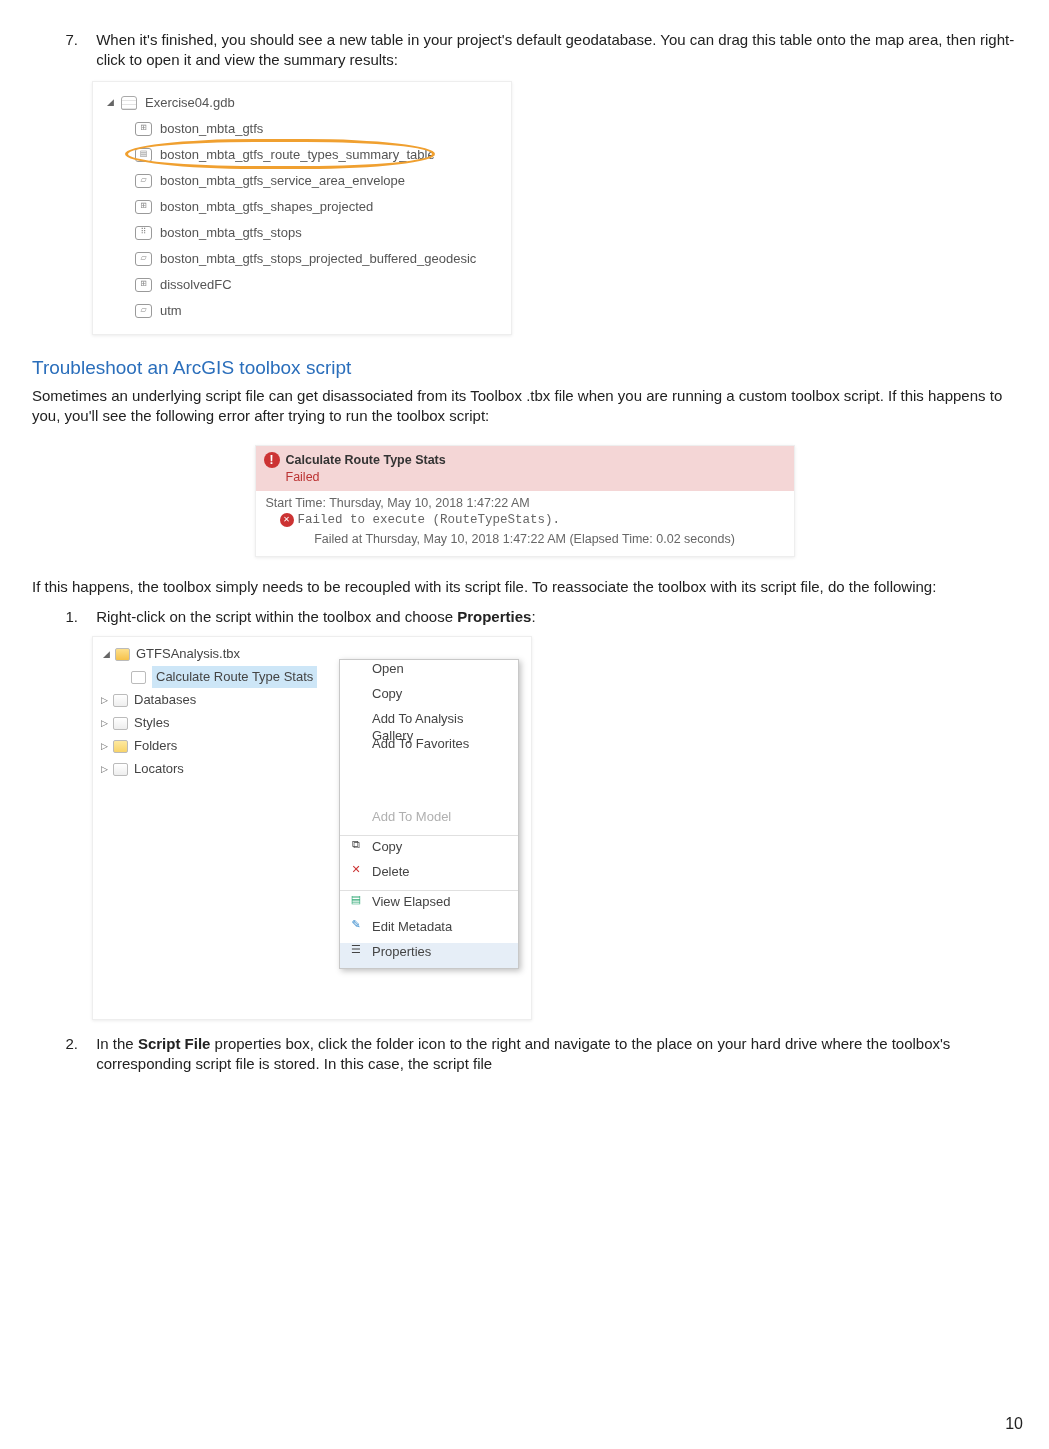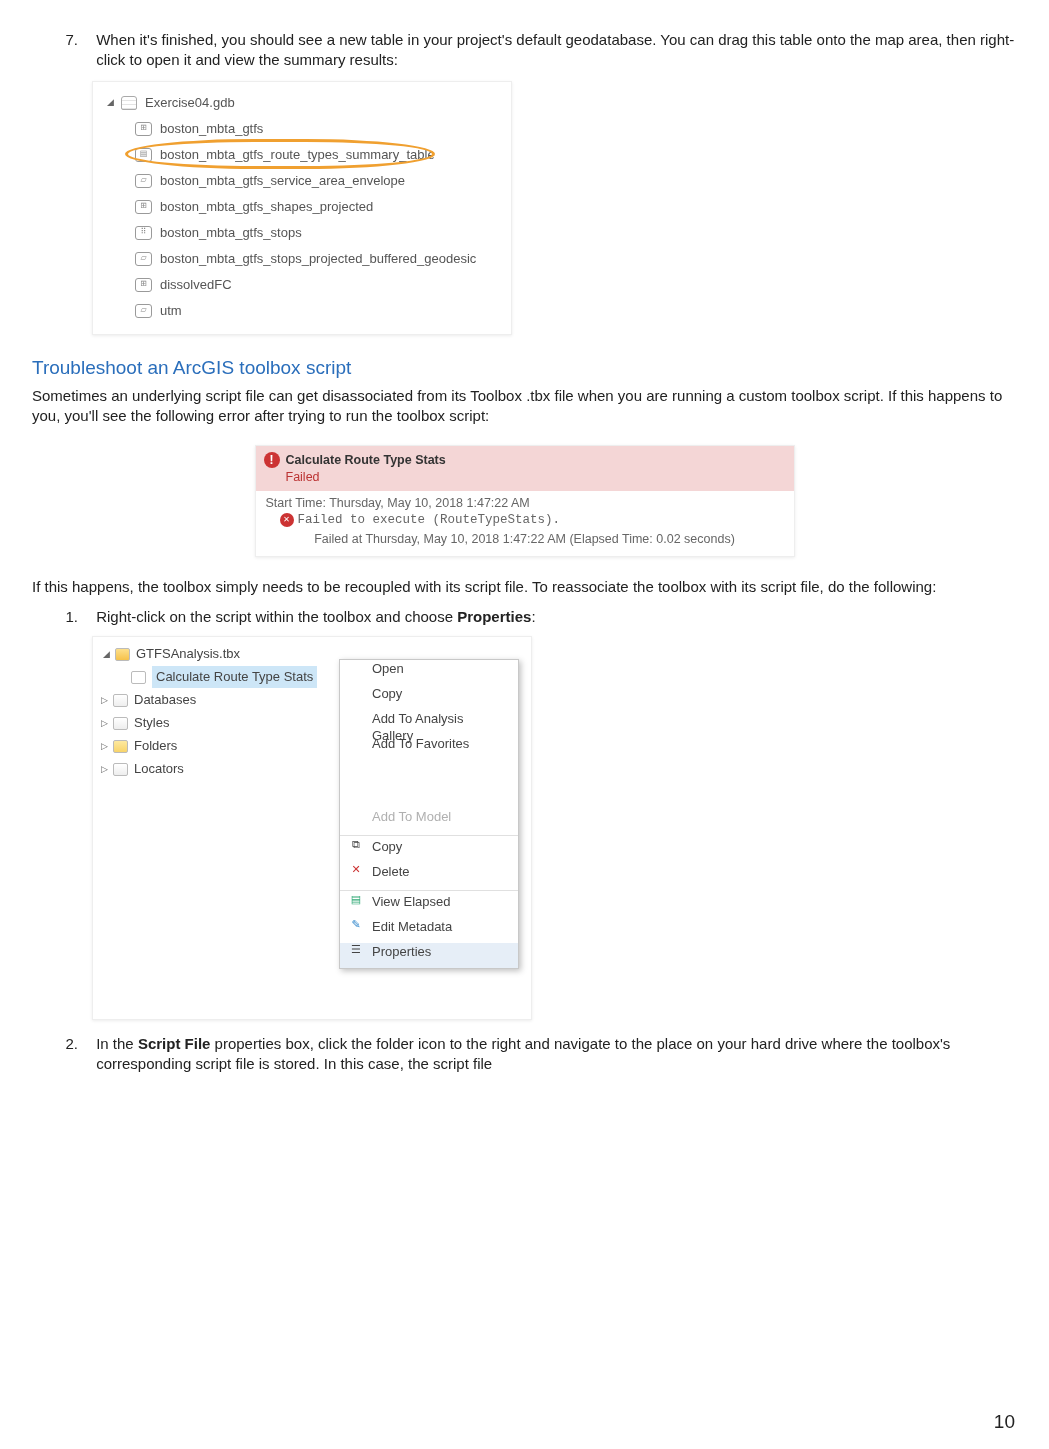--- a/index.html
+++ b/index.html
@@ -61,21 +61,21 @@
   .sel { background:#cde6f7; }
   .sel-label { padding:2px 4px; }
 
   .menu { position:absolute; left:246px; top:22px; width:180px; background:#fff; border:1px solid #c8c8c8; box-shadow:2px 2px 6px rgba(0,0,0,0.25); font-size:13px; color:#444;}
   .menu .mi { display:flex; align-items:flex-start; height:25px; padding:0 10px 0 8px;}
   .menu .mi.disabled { color:#b0b0b0;margin-top:48px; }
   .menu .sep { height:1px; background:#e0e0e0; margin:2px 0;}
   .menu .mi .mi-ico { width:16px; height:14px; margin-right:8px; display:inline-flex; align-items:center; justify-content:center; font-size:11px;}
   .menu .mi.hl { background:#e6eef7; }
 
-  .page-num { position:fixed; bottom:14px; right:34px; font-size:19px; }
+  .page-num { position:fixed; bottom:14px; right:26px; font-size:16px; }
 </style>
 </head>
 <body>
 
 <div class="ol-row">
   <span class="ol-num">7.</span>
   <span class="ol-body">When it's finished, you should see a new table in your project's default geodatabase.  You can drag this table onto the map area, then right-click to open it and view the summary results:</span>
 </div>
 
 <div class="panel catalog" style="position:relative;">

